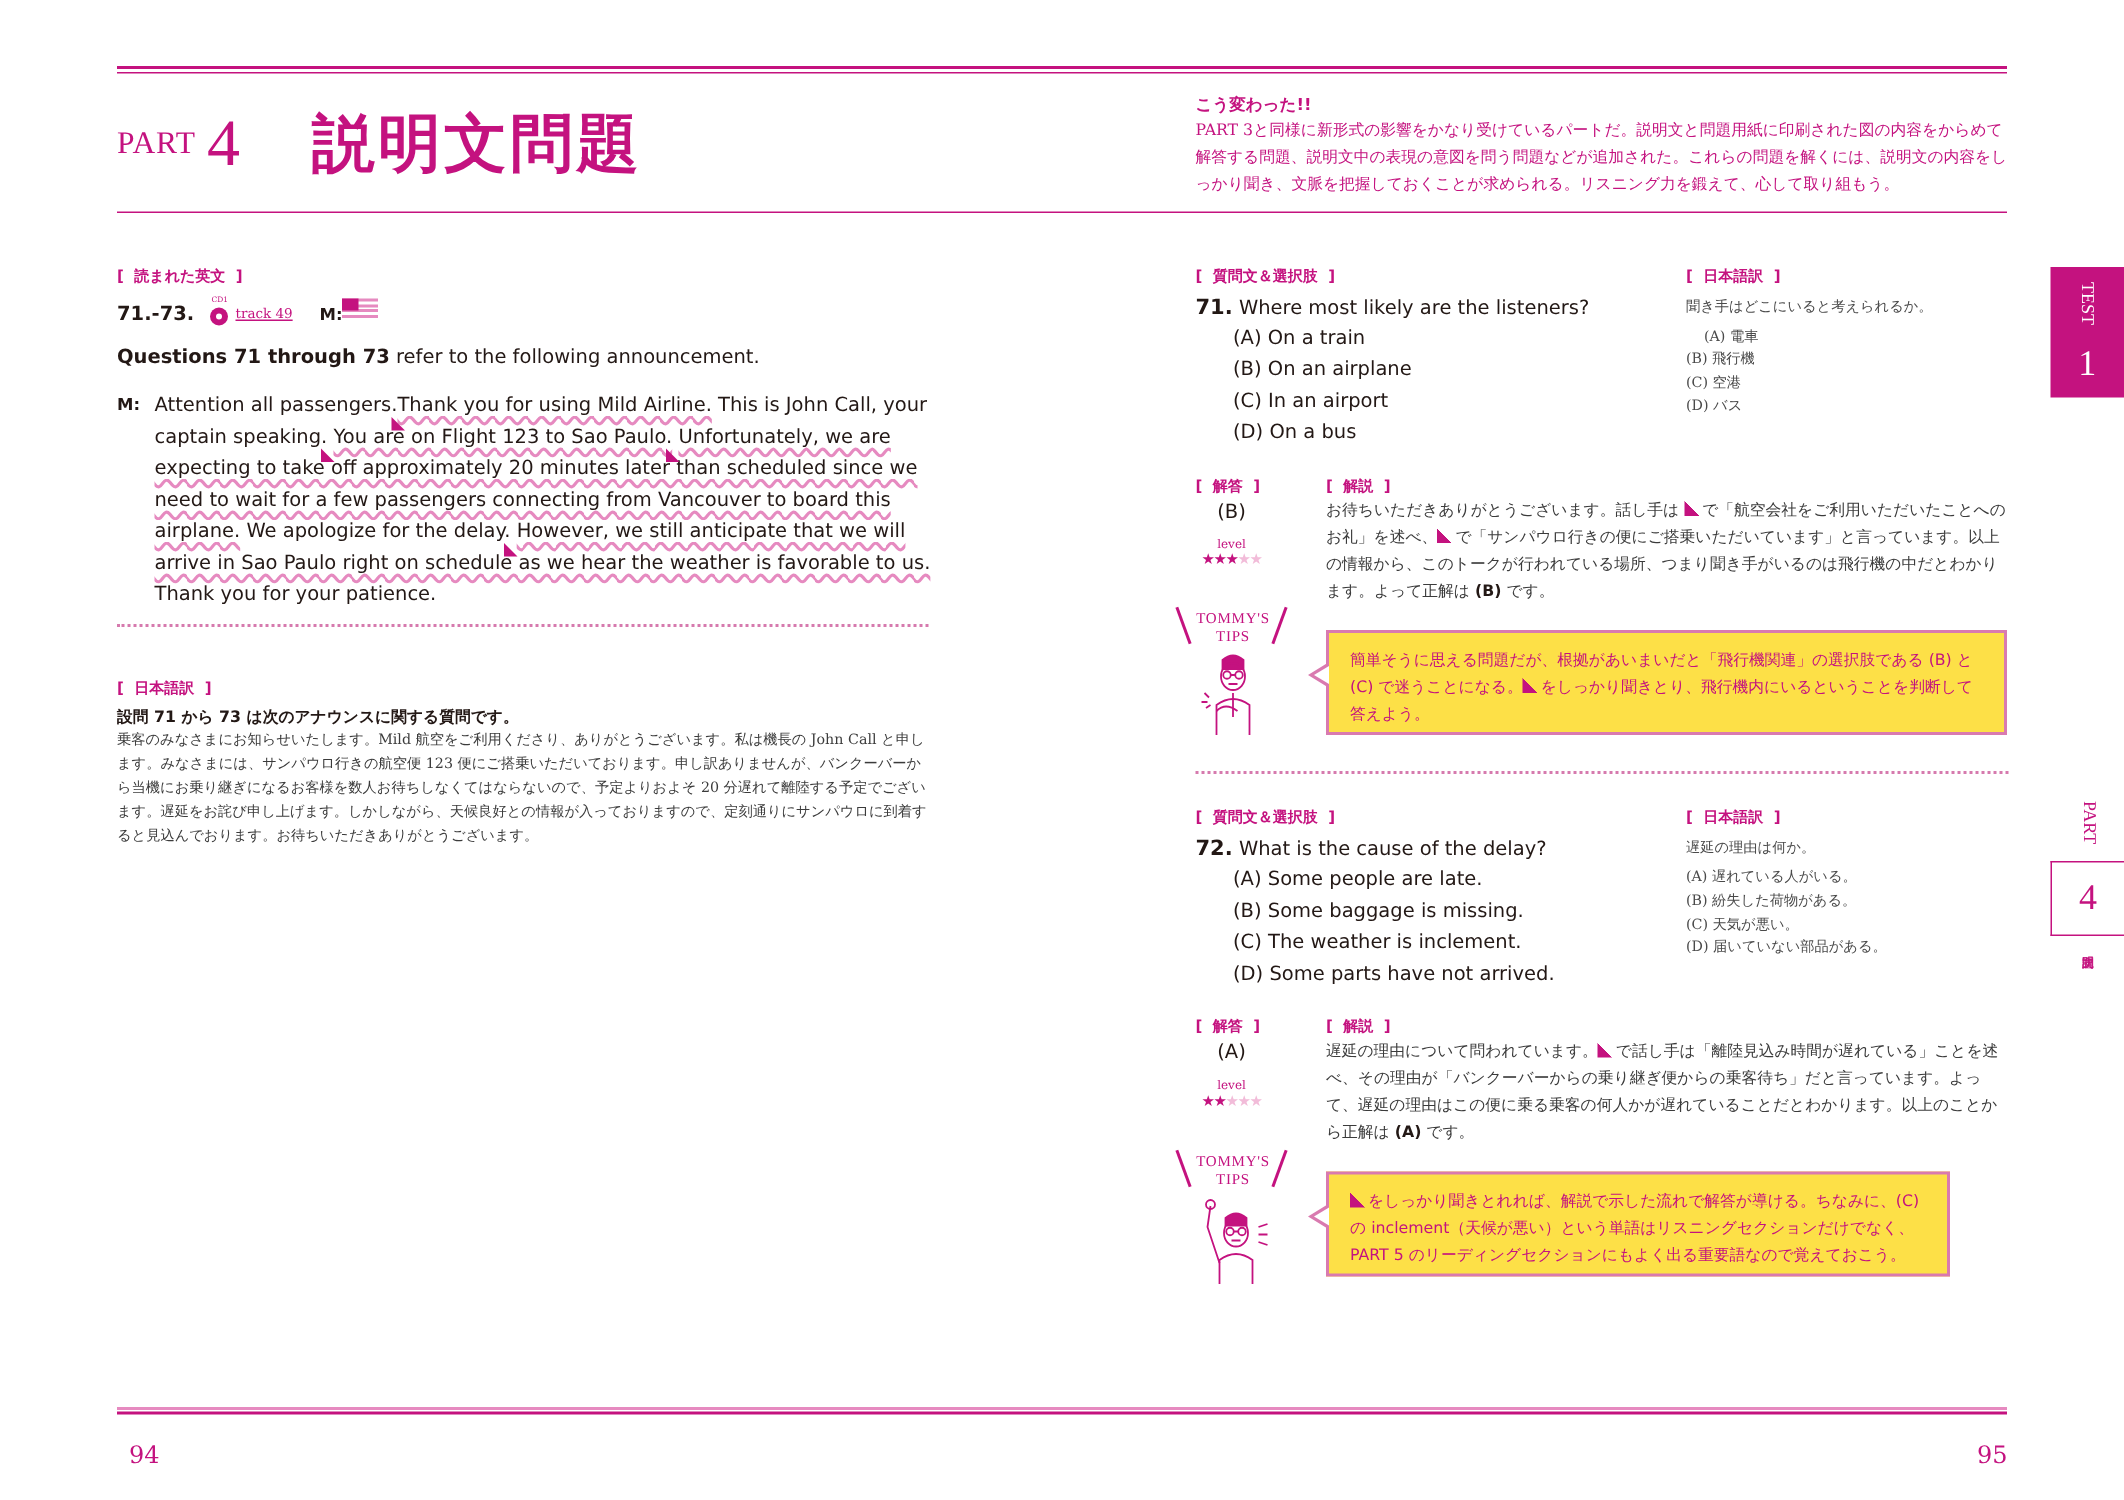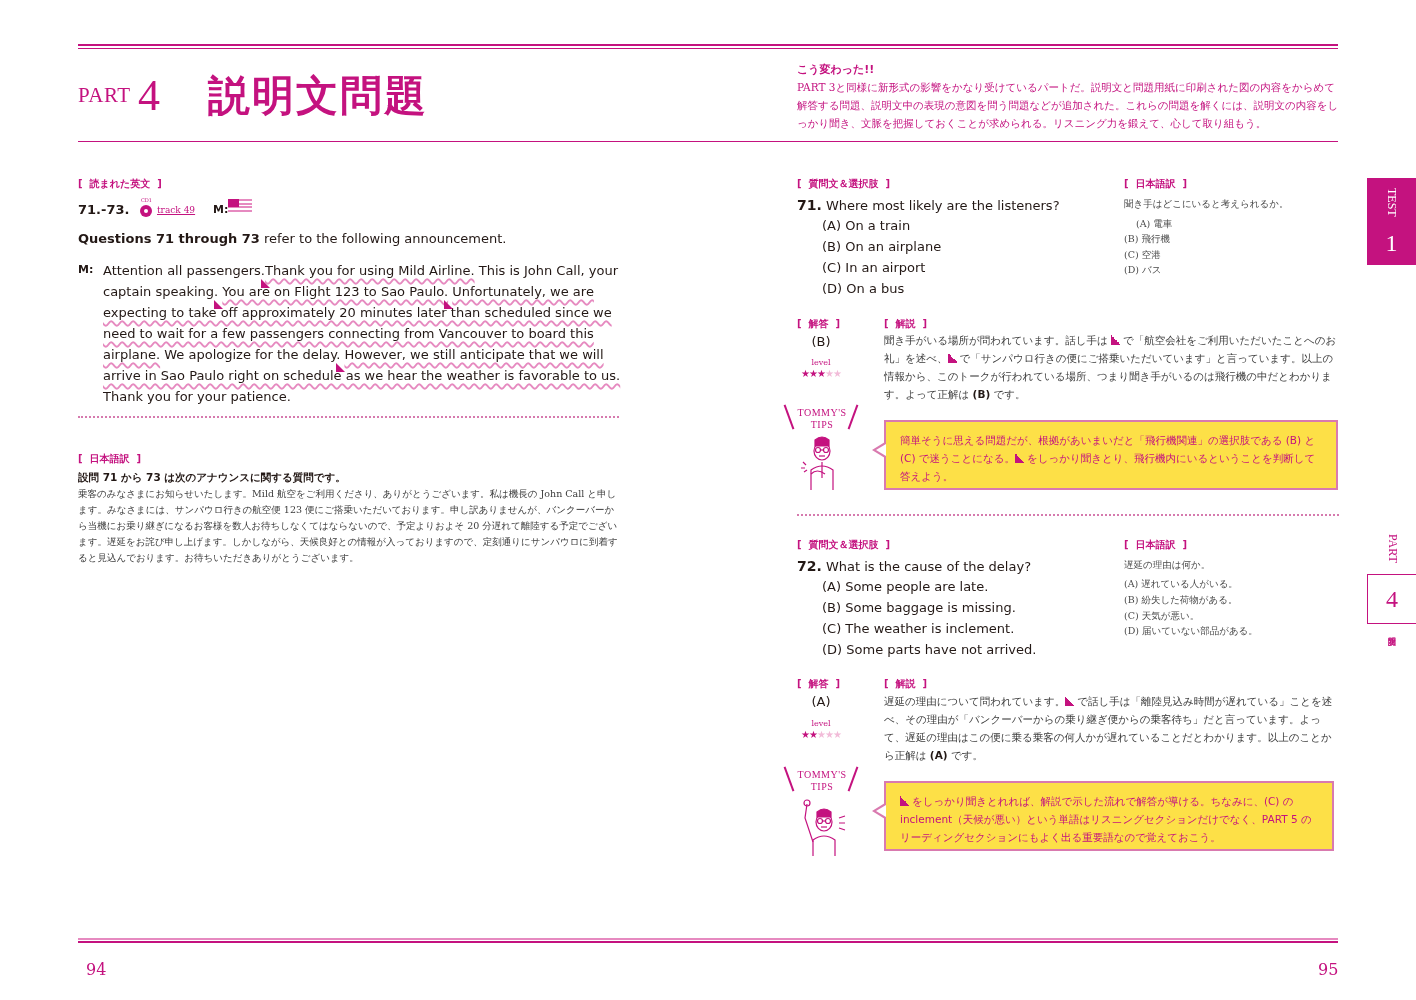--- a/index.html
+++ b/index.html
@@ -142,21 +142,21 @@
 <div class="abs jp-opt" style="left:1124px; top:233px;">(B) 飛行機</div>
 <div class="abs jp-opt" style="left:1124px; top:249px;">(C) 空港</div>
 <div class="abs jp-opt" style="left:1124px; top:264px;">(D) バス</div>
 
 <div class="abs sec-label" style="left:797px; top:317px;">[  解答  ]</div>
 <div class="abs answer" style="left:791px; top:334px;">(B)</div>
 <div class="abs level-lbl" style="left:791px; top:358px;">level</div>
 <div class="abs stars" style="left:791px; top:368px;"><span class="on">★★★</span><span class="off">★★</span></div>
 
 <div class="abs sec-label" style="left:884px; top:317px;">[  解説  ]</div>
-<div class="abs expl" style="left:884px; top:331px;"><span>聞き手がいる場所が問われています。話し手は </span><span class="tri"></span><span>で「航空会社をご利用いただいたことへのお礼」を述べ、</span><span class="tri"></span><span>で「サンパウロ行きの便にご搭乗いただいています」と言っています。以上の情報から、このトークが行われている場所、つまり聞き手がいるのは飛行機の中だとわかります。よって正解は </span><b>(B)</b><span> です。</span></div>
+<div class="abs expl" style="left:884px; top:331px;"><span>お待ちいただきありがとうございます。話し手は </span><span class="tri"></span><span>で「航空会社をご利用いただいたことへのお礼」を述べ、</span><span class="tri"></span><span>で「サンパウロ行きの便にご搭乗いただいています」と言っています。以上の情報から、このトークが行われている場所、つまり聞き手がいるのは飛行機の中だとわかります。よって正解は </span><b>(B)</b><span> です。</span></div>
 
 <div class="abs tips-slash-l" style="left:788px; top:404px;"></div>
 <div class="abs tips-slash-r" style="left:852px; top:404px;"></div>
 <div class="abs tips-label" style="left:790px; top:407px;">
     <div>TOMMY'S</div>
     <div>TIPS</div>
   </div>
 <svg class="abs tommy" style="left:797px; top:434px;" viewBox="0 0 50 58">
   <g fill="none" stroke="#c4127f" stroke-width="1.2">
     <path d="M18 6 Q25 0 32 6 L32 12 L18 12 Z" fill="#c4127f"></path>
@@ -210,21 +210,21 @@
     <circle cx="23" cy="23" r="2.5"></circle>
       <circle cx="31" cy="23" r="2.5"></circle>
     <path d="M25.5 23 L28.5 23"></path>
     <path d="M24 29 L30 29"></path>
     <path d="M16 58 L16 42 Q27 34 38 42 L38 58"></path>
     <path d="M16 44 L8 20 L10 6"></path>
     <circle cx="10" cy="5" r="3"></circle>
     <path d="M42 20 L48 18 M42 25 L48 25 M42 30 L48 32"></path>
   </g>
 </svg>
-<div class="abs bubble" style="left:884px; top:781px; width:450px; height:70px;"><span class="tri"></span><span>をしっかり聞きとれれば、解説で示した流れで解答が導ける。ちなみに、(C) の inclement（天候が悪い）という単語はリスニングセクションだけでなく、PART 5 のリーディングセクションにもよく出る重要語なので覚えておこう。</span></div>
+<div class="abs bubble" style="left:884px; top:781px; width:416px; height:70px;"><span class="tri"></span><span>をしっかり聞きとれれば、解説で示した流れで解答が導ける。ちなみに、(C) の inclement（天候が悪い）という単語はリスニングセクションだけでなく、PART 5 のリーディングセクションにもよく出る重要語なので覚えておこう。</span></div>
 
 <div class="abs tab-test">
   <span class="vert">TEST</span>
   <span class="num">1</span>
 </div>
 <div class="abs tab-part-lbl">PART</div>
 <div class="abs tab-part-box">4</div>
 <div class="abs tab-part-sub">説明文問題</div>
 
 <div class="rule-footer" style="top:938px;"></div>

